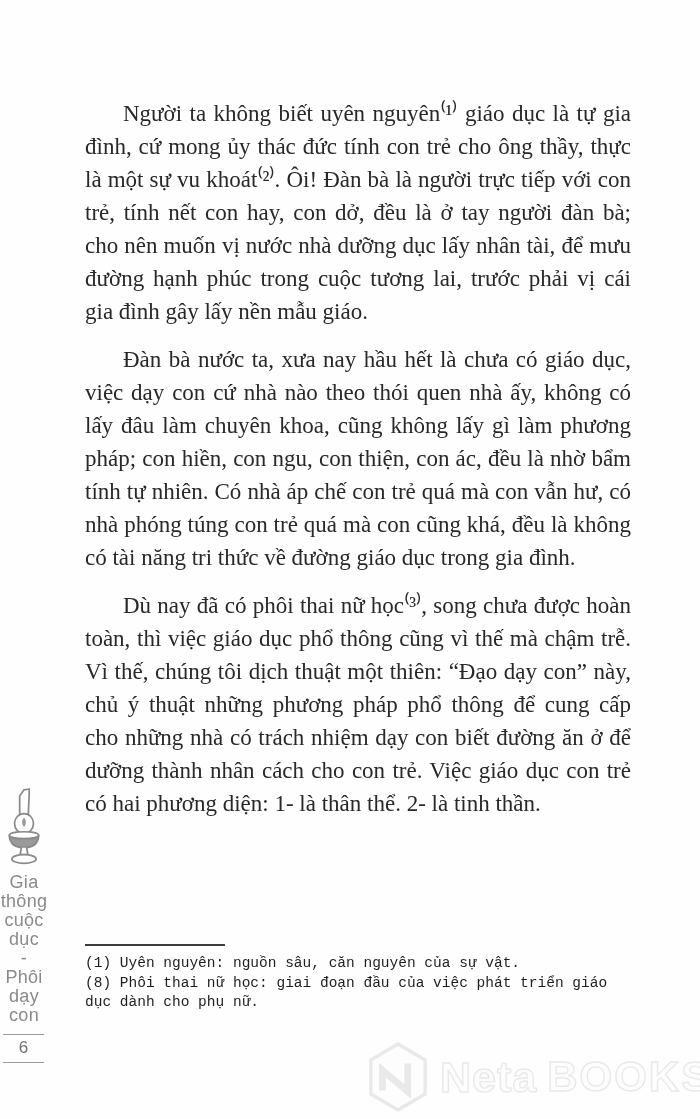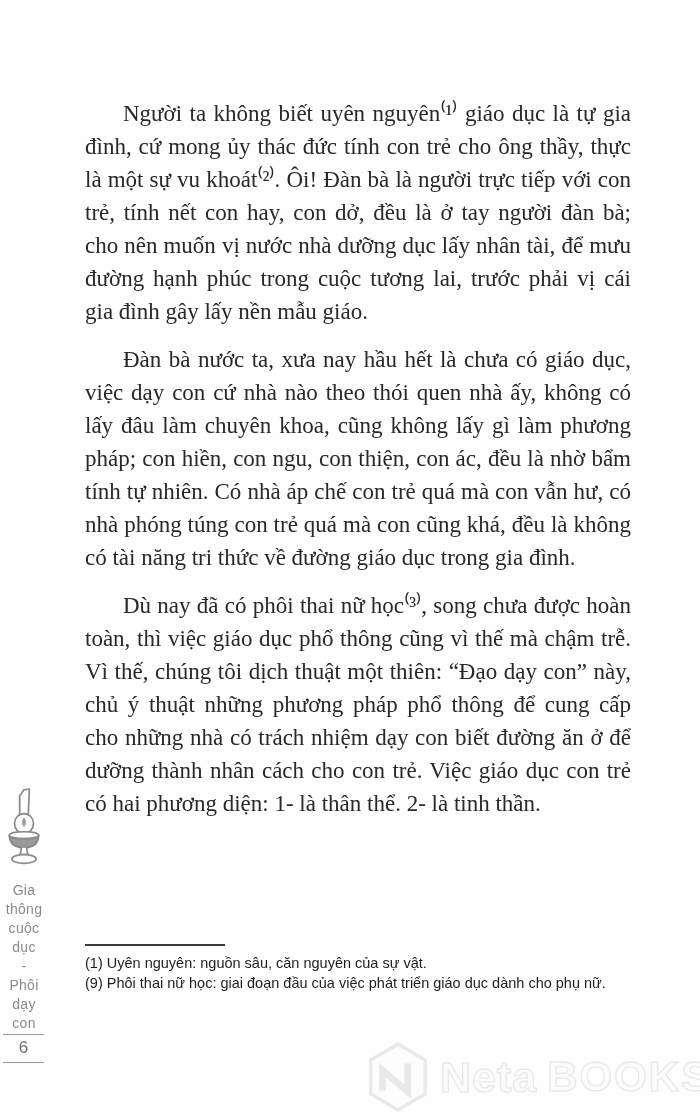--- a/index.html
+++ b/index.html
@@ -34,21 +34,21 @@
     margin: 0 0 15px 0;
     text-indent: 38px;
   }
 
   
   .footnotes {
     position: absolute;
     left: 85px;
     top: 938px;
     width: 548px;
-    font-family: Liberation Sans, sans-serif;
+    font-family: Liberation Mono, monospace;
     font-size: 14.5px;
     line-height: 19.5px;
     color: #1e1e1e;
   }
   .footnote-rule {
     width: 140px;
     border-top: 2px solid #3c3c3c;
     margin: 6px 0 8px 0;
   }
 
@@ -56,22 +56,22 @@
   .sidebar {
     position: absolute;
     left: 0;
     top: 784px;
     width: 48px;
     text-align: center;
     color: #8a8a8a;
   }
   .lamp-wrap { width: 48px; display: flex; justify-content: center; }
   .sidebar-words {
-    margin-top: 11px;
-    font-size: 14px;
+    margin-top: 3px;
+    font-size: 18px;
     line-height: 19px;
     letter-spacing: 0.3px;
   }
   .pageno {
     position: absolute;
     left: 3px;
     top: 1034px;
     width: 41px;
     text-align: center;
     border-top: 1.5px solid #9a9a9a;
@@ -109,21 +109,21 @@
 
   <div class="content">
     <p>Người ta không biết uyên nguyên⁽¹⁾ giáo dục là tự gia đình, cứ mong ủy thác đức tính con trẻ cho ông thầy, thực là một sự vu khoát⁽²⁾. Ôi! Đàn bà là người trực tiếp với con trẻ, tính nết con hay, con dở, đều là ở tay người đàn bà; cho nên muốn vị nước nhà dưỡng dục lấy nhân tài, để mưu đường hạnh phúc trong cuộc tương lai, trước phải vị cái gia đình gây lấy nền mẫu giáo.</p>
     <p>Đàn bà nước ta, xưa nay hầu hết là chưa có giáo dục, việc dạy con cứ nhà nào theo thói quen nhà ấy, không có lấy đâu làm chuyên khoa, cũng không lấy gì làm phương pháp; con hiền, con ngu, con thiện, con ác, đều là nhờ bẩm tính tự nhiên. Có nhà áp chế con trẻ quá mà con vẫn hư, có nhà phóng túng con trẻ quá mà con cũng khá, đều là không có tài năng tri thức về đường giáo dục trong gia đình.</p>
     <p>Dù nay đã có phôi thai nữ học⁽³⁾, song chưa được hoàn toàn, thì việc giáo dục phổ thông cũng vì thế mà chậm trễ. Vì thế, chúng tôi dịch thuật một thiên: “Đạo dạy con” này, chủ ý thuật những phương pháp phổ thông để cung cấp cho những nhà có trách nhiệm dạy con biết đường ăn ở để dưỡng thành nhân cách cho con trẻ. Việc giáo dục con trẻ có hai phương diện: 1- là thân thể. 2- là tinh thần.</p>
   </div>
 
   <div class="footnotes">
     <div class="footnote-rule"></div>
     <div>(1) Uyên nguyên: nguồn sâu, căn nguyên của sự vật.</div>
-    <div>(9) Phôi thai nữ học: giai đoạn đầu của việc phát triển giáo dục dành cho phụ nữ.</div>
+    <div>(8) Phôi thai nữ học: giai đoạn đầu của việc phát triển giáo dục dành cho phụ nữ.</div>
   </div>
 
   <div class="sidebar">
     <div class="lamp-wrap">
       <svg width="38" height="86" viewBox="0 0 44 92" fill="none" stroke="#8a8a8a" stroke-width="2" stroke-linejoin="round" stroke-linecap="round">
 
         <path d="M17 31 L17 10 L22 3 L28 2 L28 8 L27 31" fill="#ffffff"></path>
 
         <ellipse cx="22" cy="42" rx="11" ry="11.5" fill="#ffffff"></ellipse>
         <path d="M22 35 q4.5 5.5 0 11 q-4.5 -5.5 0 -11" fill="#9a9a9a" stroke="none"></path>

